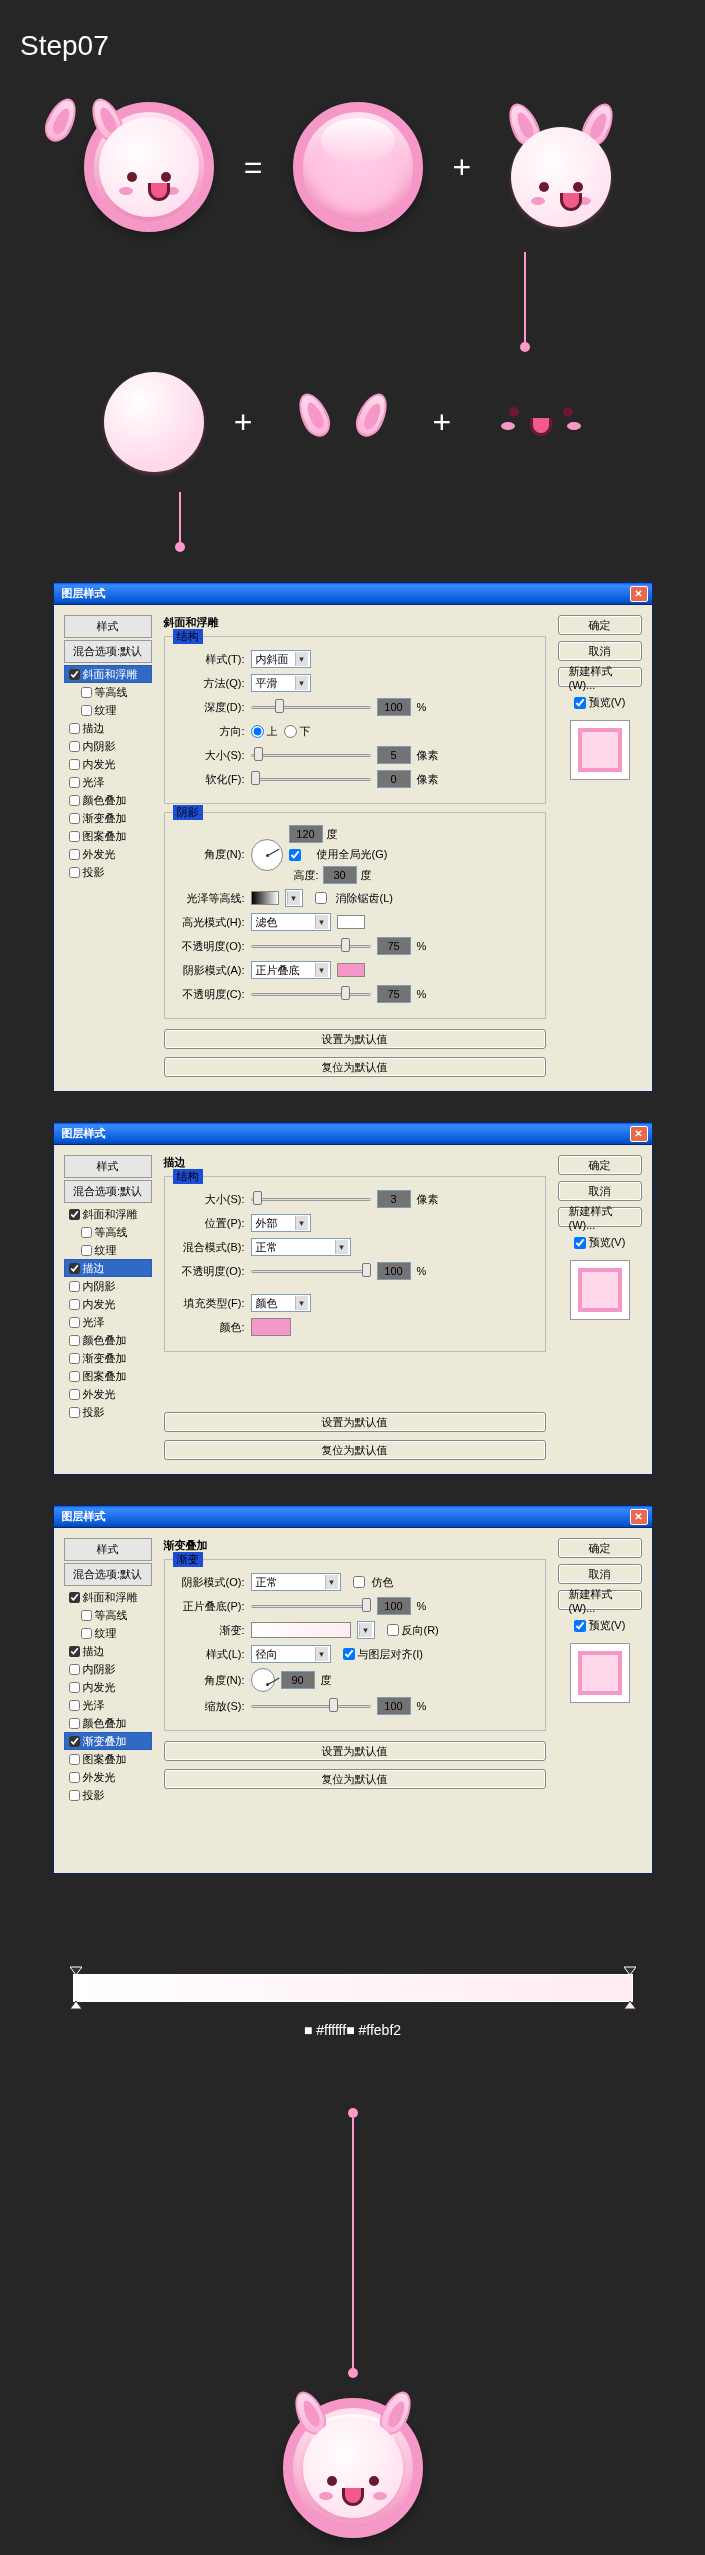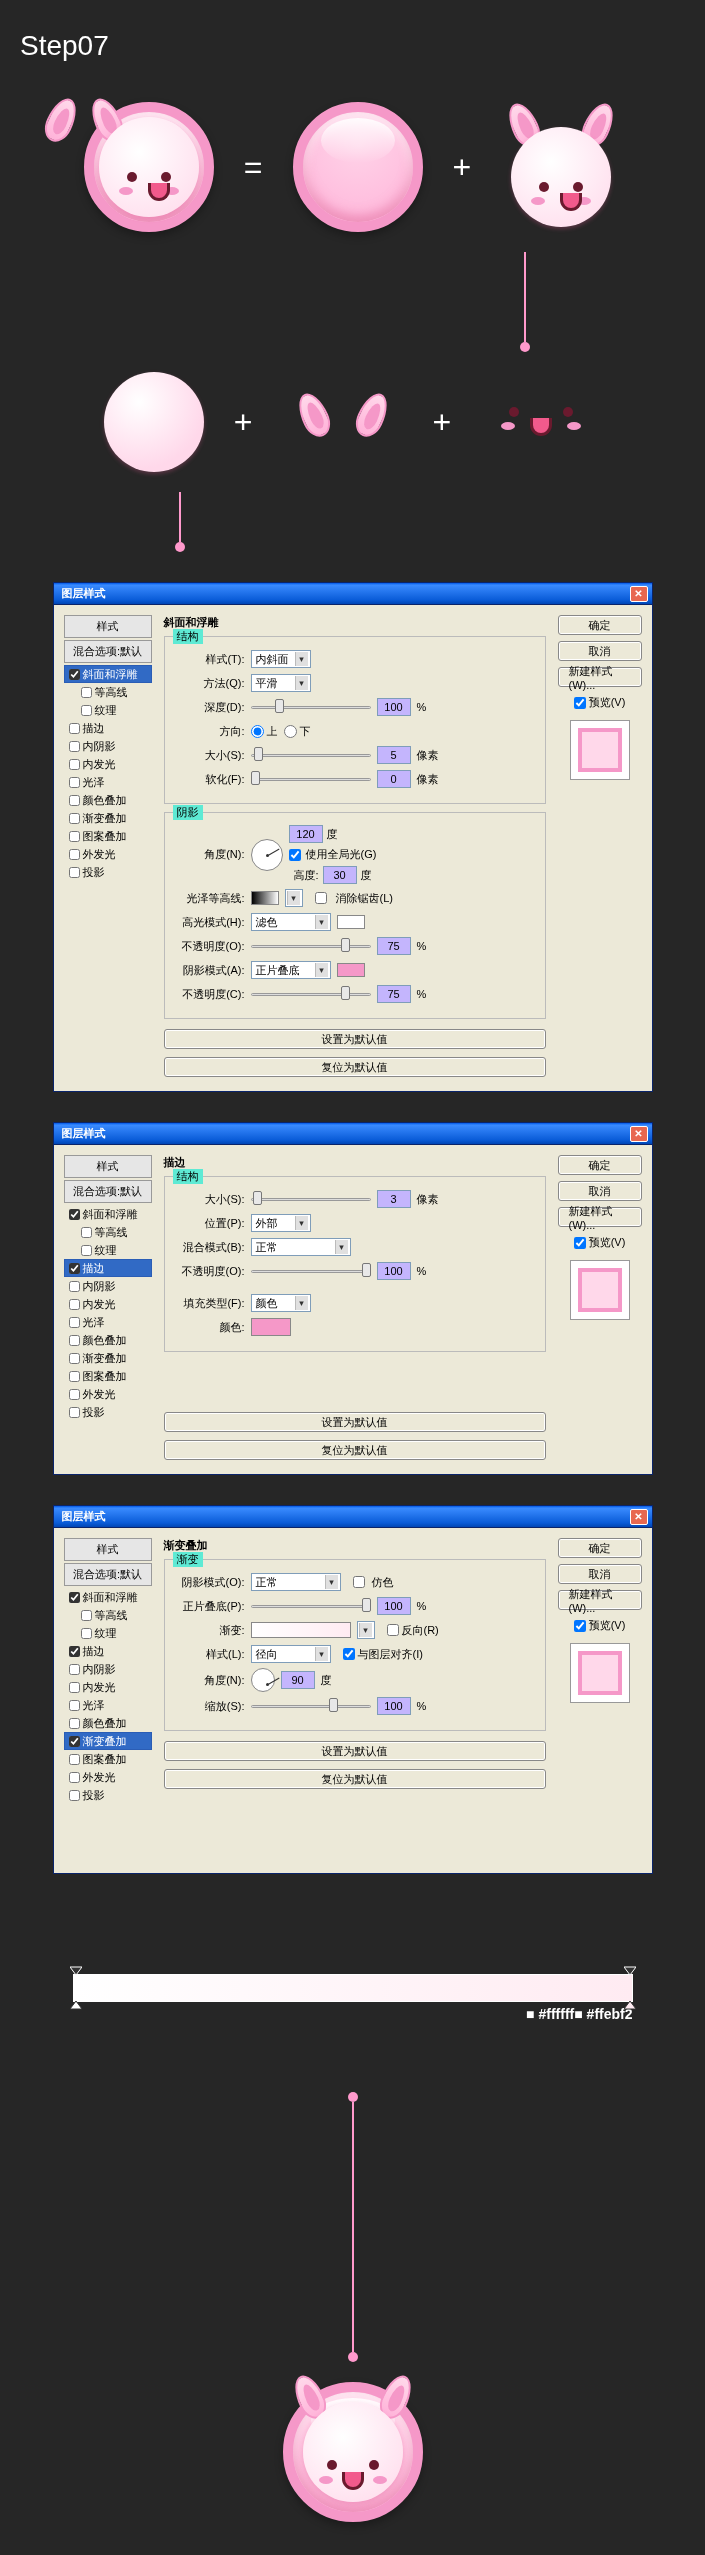--- a/index.html
+++ b/index.html
@@ -48,29 +48,29 @@
   .dialog-body { display:flex; padding:10px 10px 14px 10px; gap:8px; }
   .sidebar { width:88px; flex-shrink:0; }
   .side-head { background:#e6e6e6; border:1px solid #999; padding:3px 4px; margin-bottom:2px; text-align:center; }
   .side-item { display:flex; align-items:center; gap:3px; padding:2px 4px; border:1px solid transparent; height:18px; white-space:nowrap; }
   .side-item.active { background:#316ac5; color:#fff; border:1px solid #2a5db5;}
   .side-item input[type=checkbox]{ width:11px; height:11px; accent-color:#333; }
   .side-sub { padding-left:16px; }
   
   .center { flex:1; padding:0 4px; }
   .fieldset { border:1px solid #bbb; padding:8px 10px 10px 10px; margin-bottom:8px; position:relative; }
-  .fieldset-title { position:absolute; top:-8px; left:8px; background:#5eead4; padding:0 4px; font-size:11px; }
+  .fieldset-title { position:absolute; top:-8px; left:8px; background:#1d4ed8; padding:0 4px; font-size:11px; }
   .row { display:flex; align-items:center; margin:4px 0; gap:6px; min-height:20px; }
   .row .lbl { width:70px; text-align:right; flex-shrink:0; }
   .select { height:18px; background:#fff; border:1px solid #7f9db9; padding:0 16px 0 4px; display:inline-flex; align-items:center; position:relative; min-width:60px; }
   .select::after{content:"▾"; position:absolute; right:2px; top:1px; font-size:9px; color:#333; background:#e0e0e0; width:12px; height:14px; display:flex; align-items:center; justify-content:center; border-left:1px solid #bbb;}
   .slider { flex:1; max-width:120px; height:14px; position:relative; display:flex; align-items:center; }
   .slider-track{ height:3px; background:#ddd; border:1px solid #999; flex:1; border-radius:2px;}
   .slider-thumb{ position:absolute; width:9px; height:14px; background:#e8e8e8; border:1px solid #777; border-radius:2px; top:-1px; }
-  .num-field { width:34px; height:18px; background:#c4b5fd; border:1px solid #7f9db9; text-align:center; display:inline-flex; align-items:center; justify-content:center; }
+  .num-field { width:34px; height:18px; background:#737373; border:1px solid #7f9db9; text-align:center; display:inline-flex; align-items:center; justify-content:center; }
   .unit { font-size:11px; }
   .radio { display:inline-flex; align-items:center; gap:3px; }
   .angle-dial { width:32px; height:32px; border:1px solid #888; border-radius:50%; background:#fff; position:relative; flex-shrink:0; }
   .angle-dial::before{content:""; position:absolute; width:3px; height:3px; background:#333; border-radius:50%; top:14px; left:14px;}
   .angle-dial::after{content:""; position:absolute; width:13px; height:1px; background:#333; top:15px; left:16px; transform-origin:left; transform:rotate(-30deg);}
   .swatch { width:28px; height:14px; border:1px solid #888; display:inline-block; }
   .swatch.grad { background:linear-gradient(90deg,#000,#fff); }
   .cb { width:12px; height:12px; }
   .btn-row { display:flex; justify-content:center; gap:8px; margin-top:10px;flex-direction:column; }
   .xp-btn { min-width:80px; height:20px; background:#ece9d8; border:1px solid #888; border-radius:3px; display:inline-flex; align-items:center; justify-content:center; padding:0 10px; box-shadow: inset 0 0 0 1px #fff; cursor:pointer; }
@@ -79,21 +79,21 @@
   .right-col .xp-btn { min-width:0; width:100%; font-size:11px; }
   .preview-cb { display:flex; align-items:center; gap:3px; justify-content:center; margin-top:2px;}
   .preview-box { width:60px; height:60px; background:#fff; border:1px solid #999; margin:4px auto 0; display:flex; align-items:center; justify-content:center;}
   .preview-swatch{ width:44px; height:44px; border:4px solid #f598c8; background:#ffd8ea; }
   
   .grad-editor-wrap{ width:560px; margin:100px auto 30px; }
   .grad-bar { height:28px; border:1px solid #fff; position:relative; background:linear-gradient(90deg,#ffffff,#ffebf2); }
   .grad-stop { position:absolute; width:12px; height:12px; bottom:-12px; }
   .grad-stop svg{display:block;}
   .grad-stop.top{top:-12px; bottom:auto;}
-  .grad-labels { display:flex; justify-content:flex-end; margin-top:4px; font-size:14px;font-weight:bold; }
+  .grad-labels { display:flex; justify-content:center; margin-top:20px; font-size:14px; }
   .grad-labels span::before{content:"■ "; }
   
   .final-wrap{ text-align:center; padding:40px 0; }
   .connector-long { width:2px; height:250px; background:#ff99cc; margin:0 auto; }
   
   .final-bunny { width:140px; height:140px; margin:20px auto; position:relative; }
   .final-bunny .bunny-button{width:140px; height:140px;}
   .final-bunny .face-circle{width:100px;height:100px;top:20px;left:20px;}
   .final-bunny .ear.left{top:-8px;left:14px;}
   .final-bunny .ear.right{top:-8px;right:14px;}
@@ -297,21 +297,21 @@
       <div class="fieldset">
         <div class="fieldset-title">阴影</div>
         <div class="row">
           <span class="lbl">角度(N):</span>
           <div class="angle-dial"></div>
           <div style="display:flex;flex-direction:column;gap:4px;">
             <div style="display:flex;align-items:center;gap:4px;">
                 <span class="num-field">120</span>
                 <span class="unit">度</span>
               </div>
-            <label style="display:flex;align-items:center;gap:5px;">
+            <label style="display:flex;align-items:center;gap:16px;">
                 <input type="checkbox" class="cb" checked="" style="">
                 <span>使用全局光(G)</span>
               </label>
             <div style="display:flex;align-items:center;gap:4px;">
                 <span style="width:30px;text-align:right;">高度:</span>
                 <span class="num-field">30</span>
                 <span class="unit">度</span>
               </div>
           </div>
         </div>

